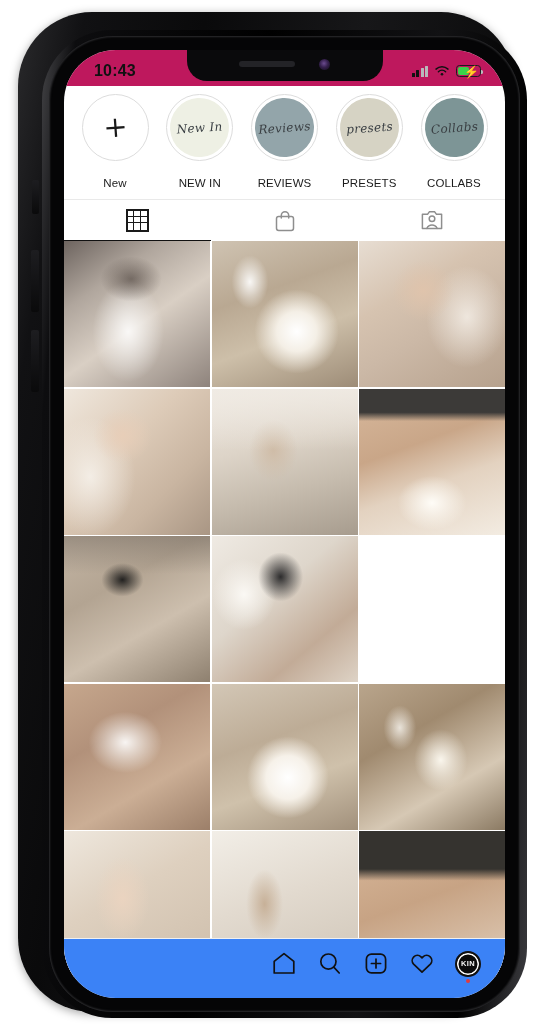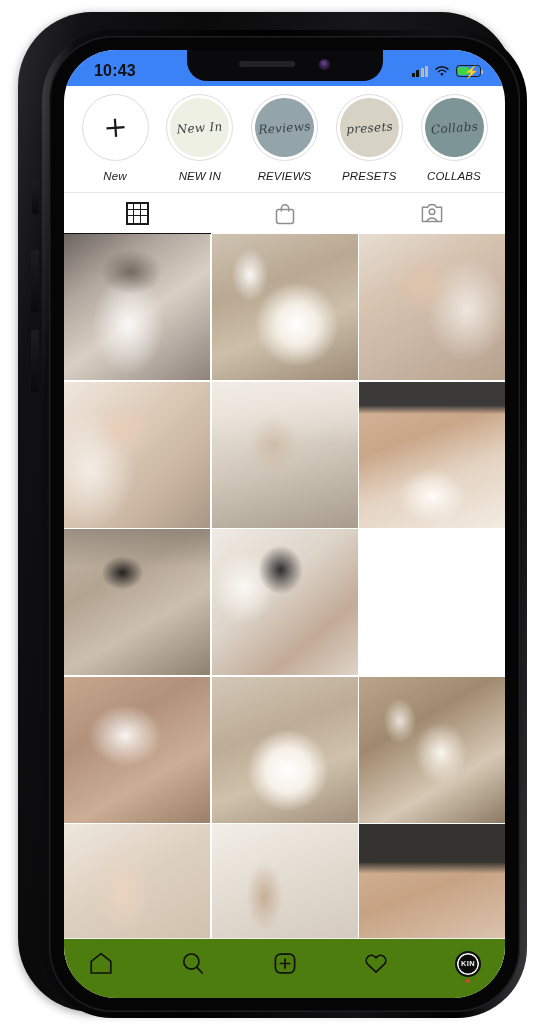--- a/index.html
+++ b/index.html
@@ -64,21 +64,21 @@
     position: absolute; left: 132px; top: 9px;
     width: 11px; height: 11px; border-radius: 50%;
     background: radial-gradient(circle at 45% 40%, #6b4b8f 0%, #35204d 45%, #0d0914 100%);
   }
 
   
   .statusbar {
     position: relative; height: 36px;
     display: flex; align-items: center; justify-content: space-between;
     padding: 6px 24px 0 30px;
-    background: #3b82f6;
+    background: #be185d;
   }
   .status-time { font-size: 16px; font-weight: 600; color: #111; letter-spacing: .2px; }
   .status-right { display: flex; align-items: center; gap: 6px; }
 
   .sig { display: flex; align-items: flex-end; gap: 1.5px; height: 11px; }
   .sig i { display: block; width: 3px; border-radius: .5px; background: #111; }
   .sig i:nth-child(1) { height: 4px; }
   .sig i:nth-child(2) { height: 6.5px; }
   .sig i:nth-child(3) { height: 9px; background: #b9b9bb; }
   .sig i:nth-child(4) { height: 11px; background: #b9b9bb; }
@@ -120,22 +120,22 @@
   .hl-fill {
     width: 59px; height: 59px; border-radius: 50%;
     display: flex; align-items: center; justify-content: center;
     font-family: "DejaVu Serif", serif;
     font-style: italic; font-size: 12px; color: #3b4044;
     letter-spacing: .3px;
     transform: rotate(-4deg);
   }
   .hl-plus { font-size: 29px; font-weight: 300; color: #1a1a1a; line-height: 1; }
   .hl-label {
-    margin-top: 9px; font-size: 11.5px; color: #1b1b1b;
-    letter-spacing: .1px; white-space: nowrap; font-style: italic;
+    margin-top: 16px; font-size: 11.5px; color: #1b1b1b;
+    letter-spacing: .1px; white-space: nowrap;
   }
 
   
   .tabs {
     display: flex; border-top: 1px solid #e9e9e9;
     margin-top: 6px; background: #fff;
   }
   .tab { flex: 1; display: flex; align-items: center; justify-content: center; height: 41px; }
   .tab.active { border-bottom: 1.5px solid #111; }
   .grid-ico { width: 23px; height: 23px; border: 2px solid #1a1a1a; display: grid;
@@ -148,22 +148,22 @@
   .photo-grid {
     display: grid; grid-template-columns: repeat(3, 1fr);
     gap: 1.5px; background: #fff;
   }
   .cell { position: relative; width: 100%; padding-top: 100%; overflow: hidden; }
   .cell > .art { position: absolute; inset: 0; }
 
   
   .bottom-nav {
     position: absolute; left: 0; right: 0; bottom: 0;
-    height: 60px; background: #4d7c0f;
-    display: flex; align-items: center; justify-content: space-between;
+    height: 60px; background: #3b82f6;
+    display: flex; align-items: center; justify-content: flex-end;
     padding: 0 14px 10px 14px;
     border-top: 1px solid #f0f0f0;
   }
   .nav-item { width: 46px; height: 34px; display: flex; align-items: center; justify-content: center; }
   .avatar-wrap { position: relative; display: flex; flex-direction: column; align-items: center; }
   .avatar {
     width: 26px; height: 26px; border-radius: 50%;
     background: #0b0b0b; border: 2px solid #111;
     box-shadow: 0 0 0 1.5px #fff inset;
     display: flex; align-items: center; justify-content: center;

